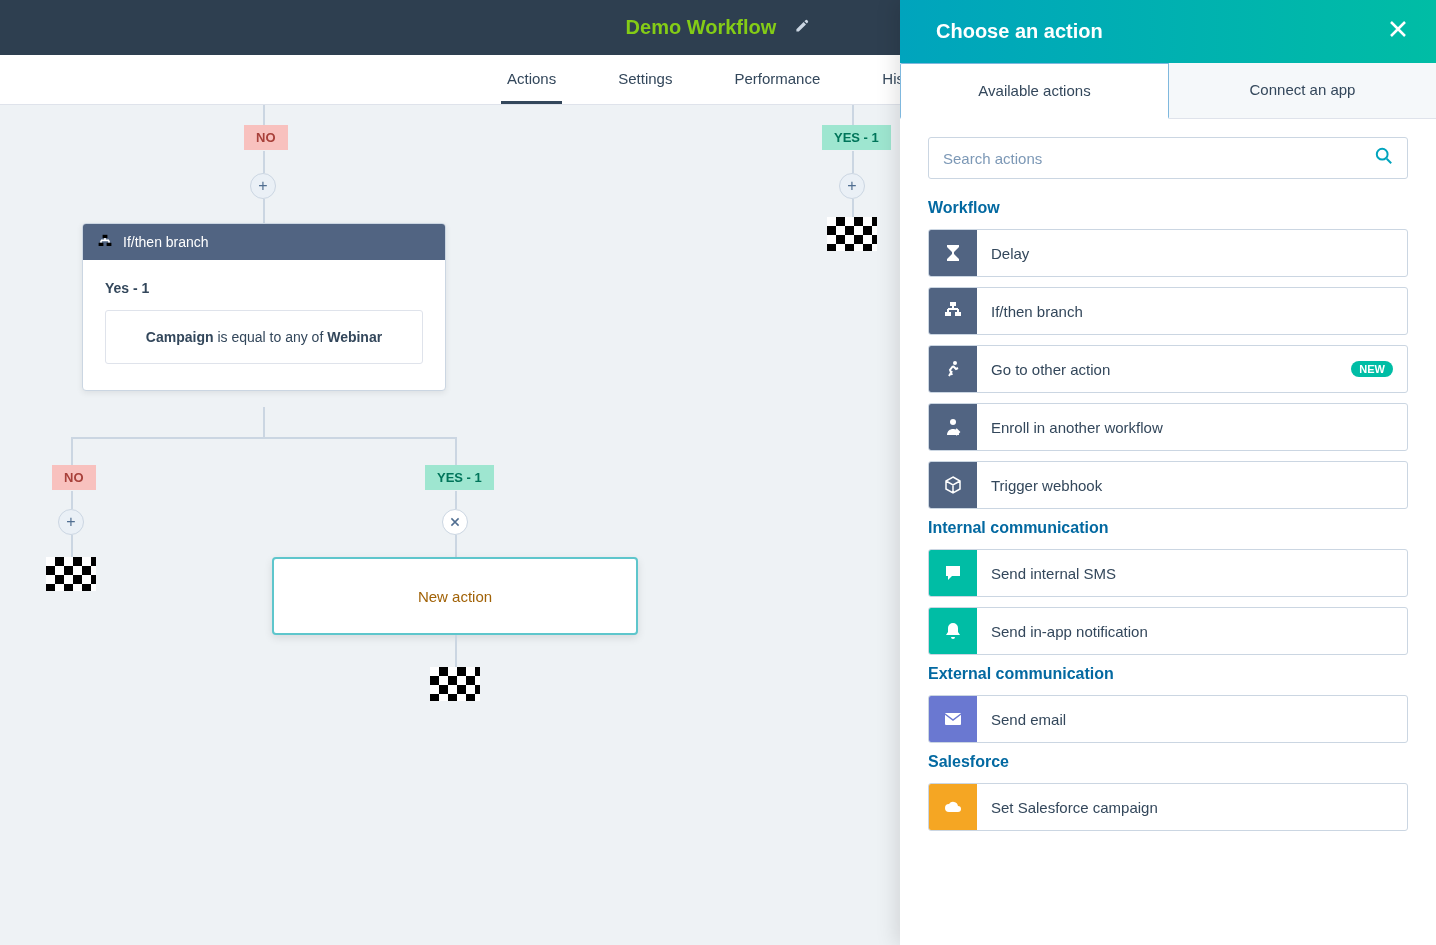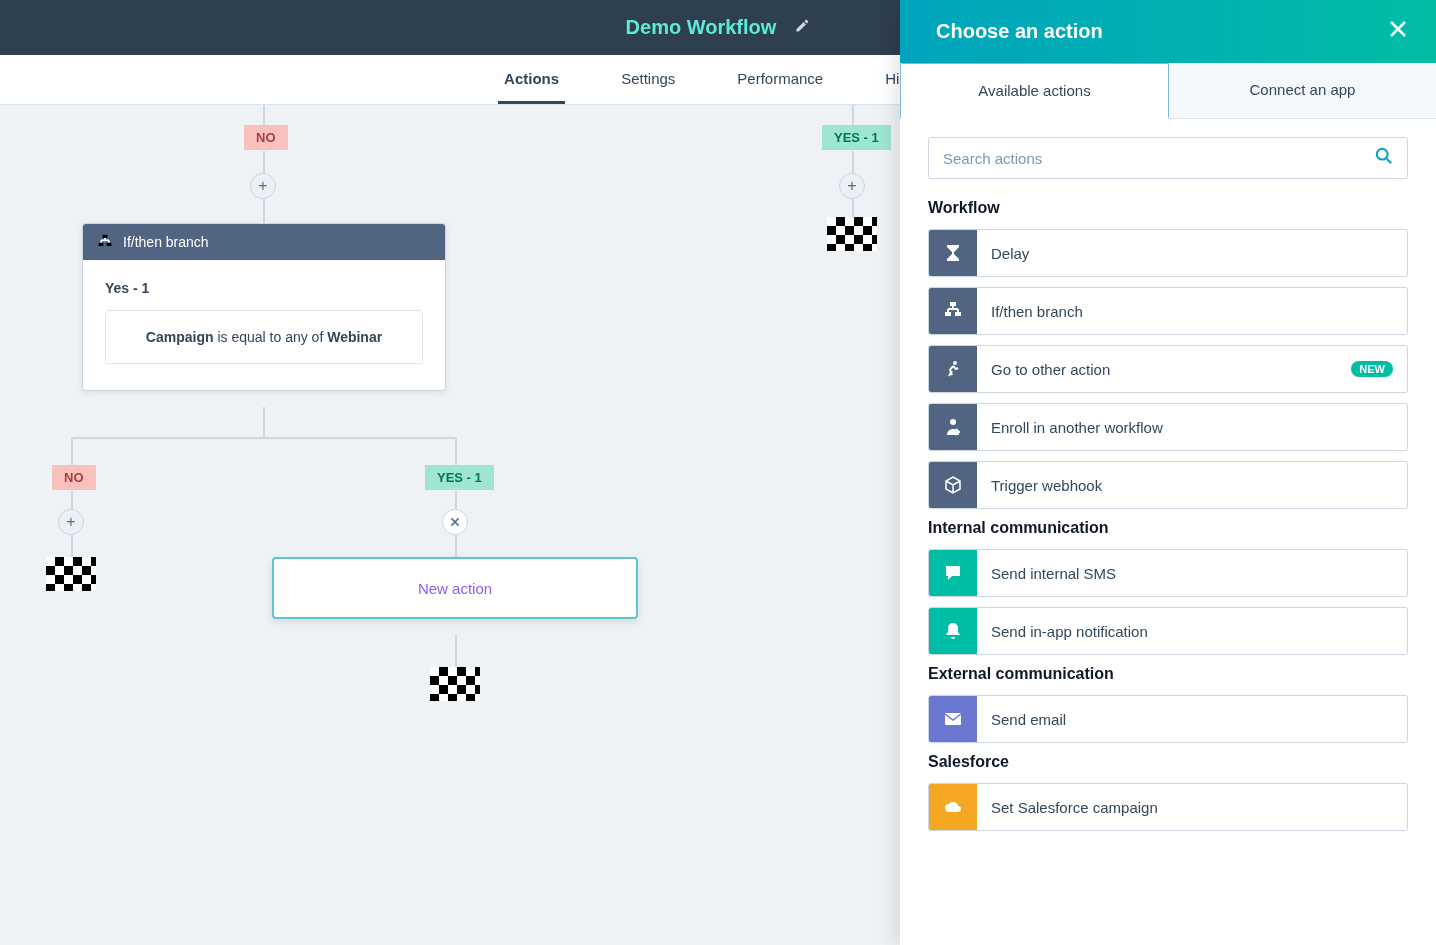--- a/index.html
+++ b/index.html
@@ -13,21 +13,21 @@
   color: #33475b;
 }
 
 
 .header {
   background: #2e3f50;
   height: 55px;
   display: flex;
   align-items: center;
   justify-content: center;
-  color: #5eead4;
+  color: #84cc16;
 }
 .header-title {
   font-size: 20px;
   font-weight: 600;
   display: flex;
   align-items: center;
   gap: 18px;
 }
 .edit-icon svg { width: 16px; height: 16px; fill: #cbd6e2; }
 
@@ -44,21 +44,21 @@
 .tab {
   display: flex;
   align-items: center;
   font-size: 15px;
   color: #33475b;
   border-bottom: 3px solid transparent;
   padding: 0 6px;
   cursor: pointer;
 }
 .tab.active {
-  font-weight: 700;
+  font-weight: 400;
   border-bottom-color: #33475b;
 }
 
 
 .canvas {
   position: relative;
   width: 900px;
   height: 840px;
 }
 
@@ -125,26 +125,26 @@
   padding: 18px 20px;
   font-size: 14px;
   text-align: center;
 }
 .condition-box b { font-weight: 700; }
 
 
 .new-action {
   position: absolute;
   width: 366px;
-  height: 62px;
+  height: 78px;
   border: 2px solid #5ec6cc;
   border-radius: 4px;
   background: #fff;
   display:flex; align-items:center; justify-content:center;
-  color:#8b5cf6; font-size: 15px;
+  color:#a16207; font-size: 15px;
   box-shadow: 0 3px 8px rgba(0,0,0,0.1);
 }
 
 
 .flag {
   position:absolute;
   width: 50px; height: 34px;
   background:
     linear-gradient(45deg, #000 25%, transparent 25%, transparent 75%, #000 75%),
     linear-gradient(45deg, #000 25%, #fff 25%, #fff 75%, #000 75%);
@@ -216,21 +216,21 @@
 }
 .search-box input {
   flex:1; border:none; outline:none;
   font-size:15px; color:#33475b;
   background:transparent;
 }
 .search-box input::placeholder { color:#7c98b6; }
 .search-box .mag svg { width:18px; height:18px; stroke:#00a4bd; stroke-width:2.2; fill:none; }
 
 .section-title {
-  font-size:16px; font-weight:700; color:#0f172a;
+  font-size:16px; font-weight:700; color:#0369a1;
   margin: 6px 0 12px;
 }
 
 .action-item {
   display:flex; align-items:center;
   border:1px solid #cbd6e2;
   border-radius:3px;
   margin-bottom: 10px;
   height: 48px;
   cursor:pointer;

